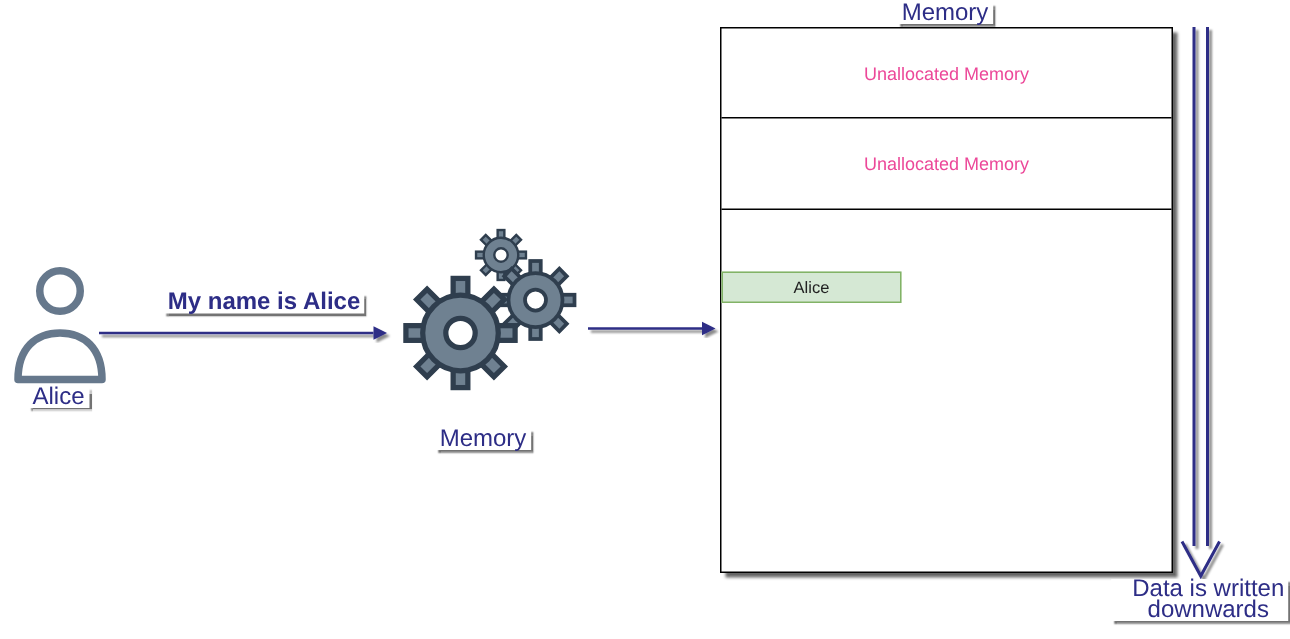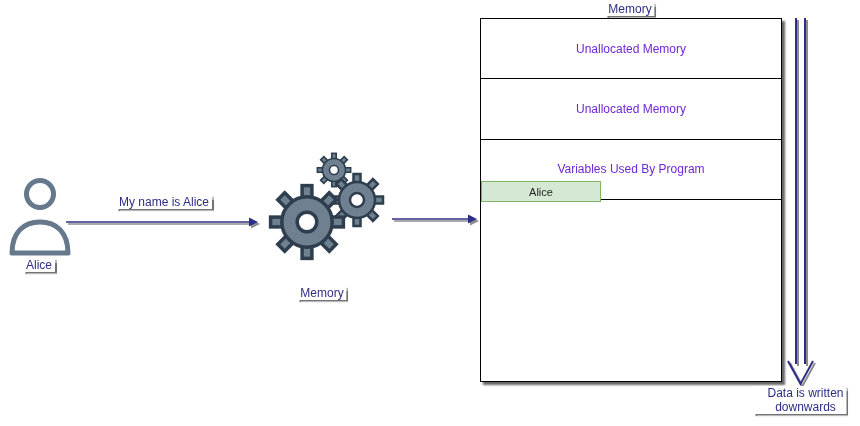--- a/index.html
+++ b/index.html
@@ -3,51 +3,51 @@
 <meta charset="utf-8">
 <style>
   html,body{margin:0;padding:0;background:#ffffff;}
   body{width:860px;height:426px;font-family:"Liberation Sans",sans-serif;}
   #canvas{position:relative;width:860px;height:426px;background:#ffffff;overflow:hidden;}
 
   .lbl{
     position:absolute;
     background:#ffffff;
     color:#2d2d86;
-    font-size:12px;
+    font-size:16px;
     line-height:14px;
     padding:0 3px;
     white-space:nowrap;
     box-shadow:2px 2px 1px rgba(0,0,0,0.55);
     transform:translateX(-50%);
     z-index:6;
   }
   .lbl .line{display:block;text-align:center;margin-left:11px;}
 
   #actor-label{left:39px;top:258px;}
-  #message-label{left:164px;top:195px;}
+  #message-label{left:176px;top:195px;font-weight:bold;}
   #process-label{left:322px;top:286px;}
   #memory-title{left:630px;top:2px;}
   #flow-note{left:800px;top:386px;}
 
   #person-svg{position:absolute;left:8px;top:176px;z-index:3;}
   #gears-svg{position:absolute;left:262px;top:148px;z-index:3;}
   #arrows-svg{position:absolute;left:0;top:0;z-index:4;pointer-events:none;}
 
   #memory-table{
     position:absolute;left:480px;top:18px;width:300px;height:362px;
     background:#ffffff;border:1px solid #000000;
     box-shadow:3px 3px 2px rgba(0,0,0,0.6);
     display:grid;grid-template-rows:repeat(6,1fr);
     z-index:2;
   }
   .mem-row{
     border-bottom:1px solid #000000;
     display:flex;align-items:center;justify-content:center;
-    font-size:12px;color:#6d28d9;
+    font-size:12px;color:#ec4899;
   }
   .mem-row:last-child{border-bottom:none;}
 
   #buffer-box{
     position:absolute;left:0;top:162px;width:118px;height:19px;
     background:#d5e8d4;border:1px solid #82b366;
     display:flex;align-items:center;justify-content:center;
     font-size:11px;color:#222222;
     z-index:5;
   }
@@ -80,21 +80,20 @@
       </g>
     </defs>
     <use href="#gearG" transform="translate(72,22) scale(0.32)"></use>
     <use href="#gearG" transform="translate(95,52) scale(0.50)"></use>
     <use href="#gearG" transform="translate(45,74) scale(0.70)"></use>
   </svg>
 
   <div id="memory-table">
     <div class="mem-row">Unallocated Memory</div>
     <div class="mem-row">Unallocated Memory</div>
-    <div class="mem-row">Variables Used By Program</div>
     <div id="buffer-box">Alice</div>
   </div>
 
   <svg id="arrows-svg" width="860" height="426" viewBox="0 0 860 426">
     <defs>
       <filter id="ds" x="-20%" y="-20%" width="140%" height="140%">
         <feDropShadow dx="2" dy="2" stdDeviation="0.6" flood-color="#000000" flood-opacity="0.45"></feDropShadow>
       </filter>
     </defs>
     <g filter="url(#ds)">

